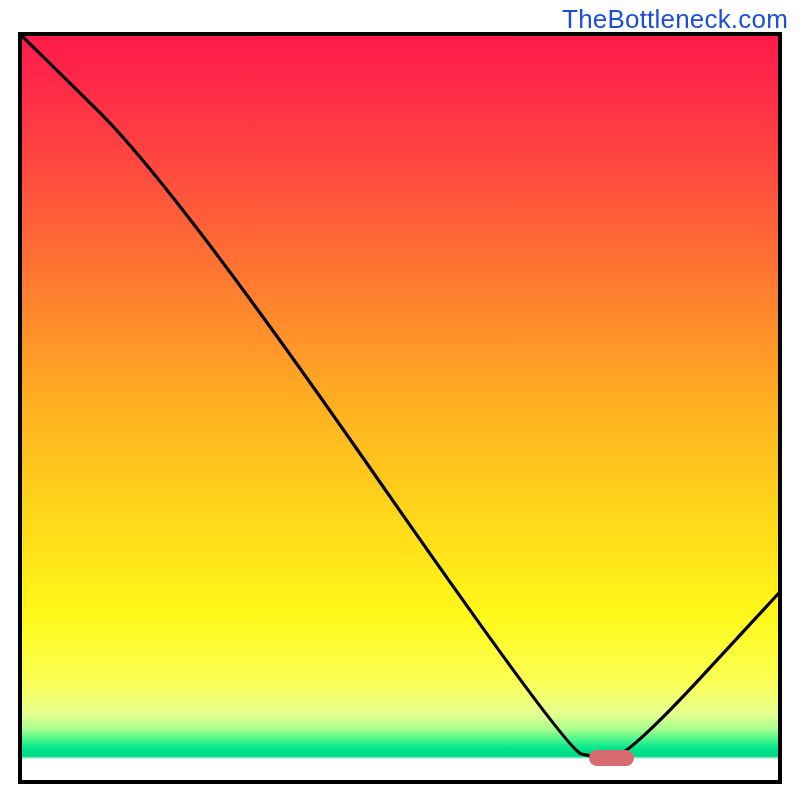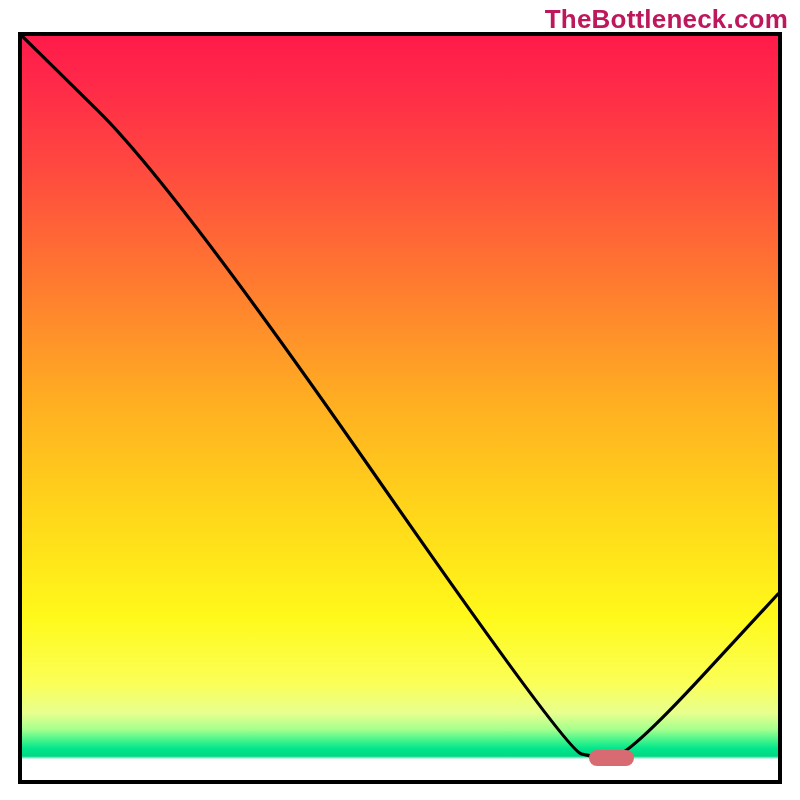--- a/index.html
+++ b/index.html
@@ -14,22 +14,22 @@
   .wrap {
     position: relative;
     width: 800px;
     height: 800px;
   }
   .watermark {
     position: absolute;
     top: 4px;
     right: 12px;
     font-size: 26px;
-    font-weight: 700;
-    color: #be185d;
+    font-weight: 400;
+    color: #1d4ed8;
     letter-spacing: 0.2px;
     font-family: Arial, Helvetica, sans-serif;
   }
   .plot-frame {
     position: absolute;
     left: 18px;
     top: 32px;
     width: 764px;
     height: 752px;
     box-sizing: border-box;

